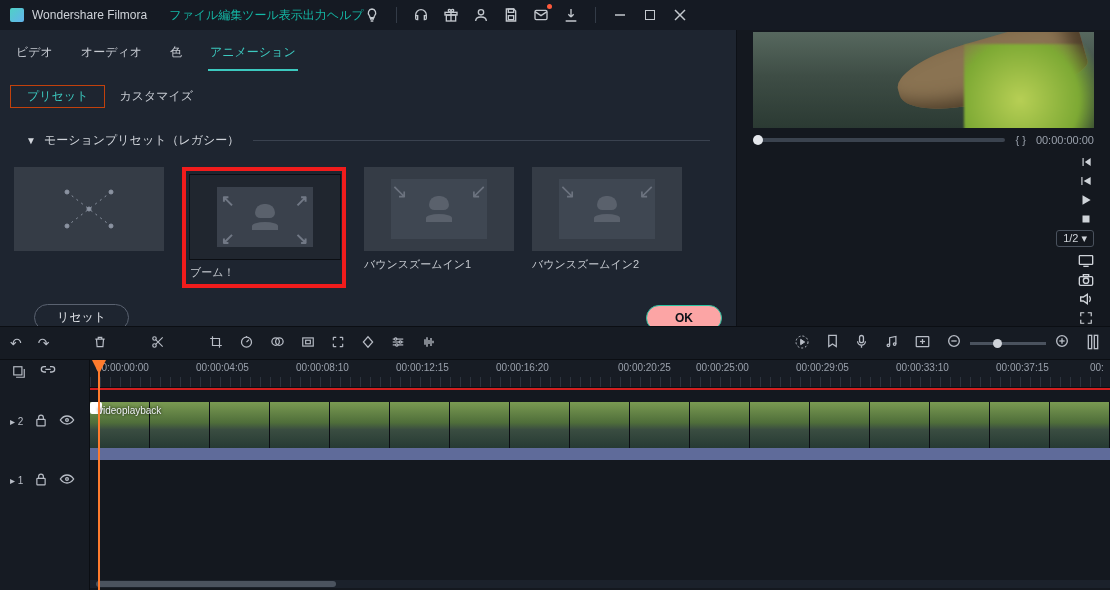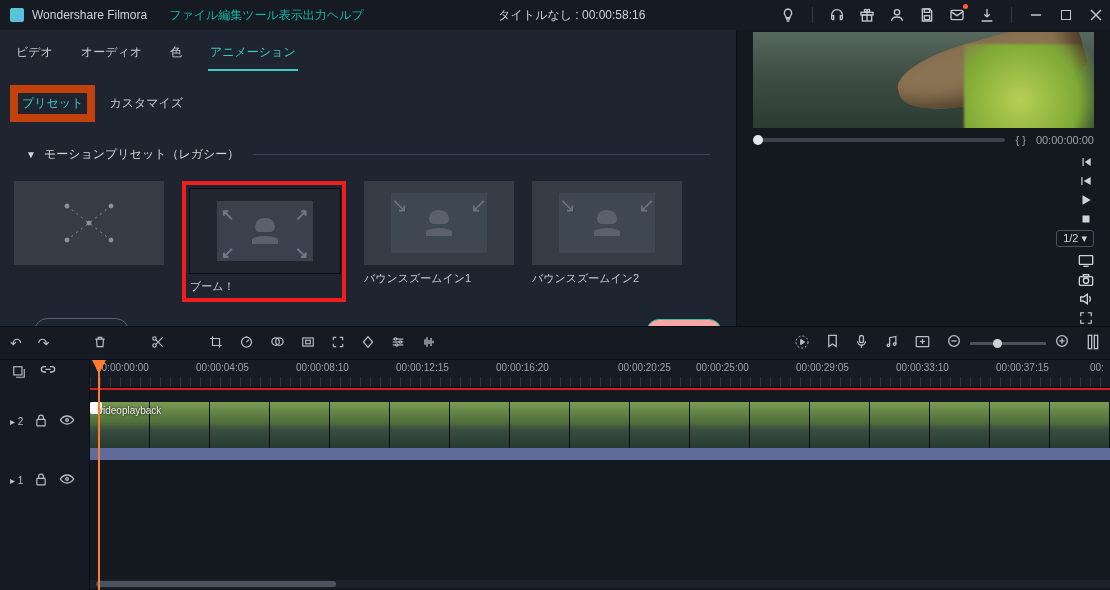--- a/index.html
+++ b/index.html
@@ -23,21 +23,21 @@
   .left { width: 737px; background: #1e2530; border-right: 1px solid #0d1117; display:flex; flex-direction:column; }
   .right-preview { flex: 1; background: #14181f; display:flex; flex-direction:column; }
   
   .tabs { display: flex; gap: 24px; padding: 10px 14px 0 14px; font-size: 12px; }
   .tab { padding: 4px 2px 8px 2px; color: #c6cad1; }
   .tab.active { color: #3cc9bf; border-bottom: 2px solid #3cc9bf; }
   
   .subtabs { display: flex; gap: 14px; padding: 14px 14px 6px 14px; font-size: 12px; align-items:center; }
   .subtab { color: #c6cad1; }
   .subtab.active { color: #3cc9bf; }
-  .hl-box { border: 8px solid #c2410c; padding: 2px 4px; margin-left:-4px; }
+  .hl-box { border: 1px solid #c2410c; padding: 2px 16px; margin-left:-4px; }
   
   .section-head { display:flex; align-items:center; gap:8px; padding: 18px 26px 6px 26px; font-size: 12px; color:#d1d5db; }
   .section-head .tri { font-size: 10px; }
   .section-head .line { flex:1; height:1px; background:#3a424f; margin-left:6px; }
   
   .presets { display:flex; gap: 18px; padding: 12px 14px 8px 14px; }
   .preset { width: 150px; }
   .preset .thumb { width: 150px; height: 84px; background: #353c46; display:flex; align-items:center; justify-content:center; position:relative; }
   .preset .lbl { font-size: 11px; color:#c8ccd2; padding-top:6px; }
   .preset.hl { border: 4px solid #f11c1c; padding: 4px; width:164px; }
@@ -114,21 +114,20 @@
     <div class="logo"></div>
     <div class="appname">Wondershare Filmora</div>
     <div class="menu">
       <span>ファイル</span>
       <span>編集</span>
       <span>ツール</span>
       <span>表示</span>
       <span>出力</span>
       <span>ヘルプ</span>
     </div>
-    <div class="center">タイトルなし : 00:00:58:16</div>
     <div class="right">
       <span class="tico bulb">
         <svg width="16" height="16" viewBox="0 0 24 24" fill="none" stroke="currentColor" stroke-width="2">
             <path d="M9 18h6M10 21h4M12 3a6 6 0 0 0-4 10c1 1 1 2 1 3h6c0-1 0-2 1-3a6 6 0 0 0-4-10z"></path>
           </svg>
       </span>
       <span class="sep"></span>
       <span class="tico headset">
         <svg width="16" height="16" viewBox="0 0 24 24" fill="none" stroke="currentColor" stroke-width="2">
             <path d="M4 13v-1a8 8 0 0 1 16 0v1M4 13v4a2 2 0 0 0 2 2h1v-6H4zm16 0v4a2 2 0 0 1-2 2h-1v-6h3z"></path>

